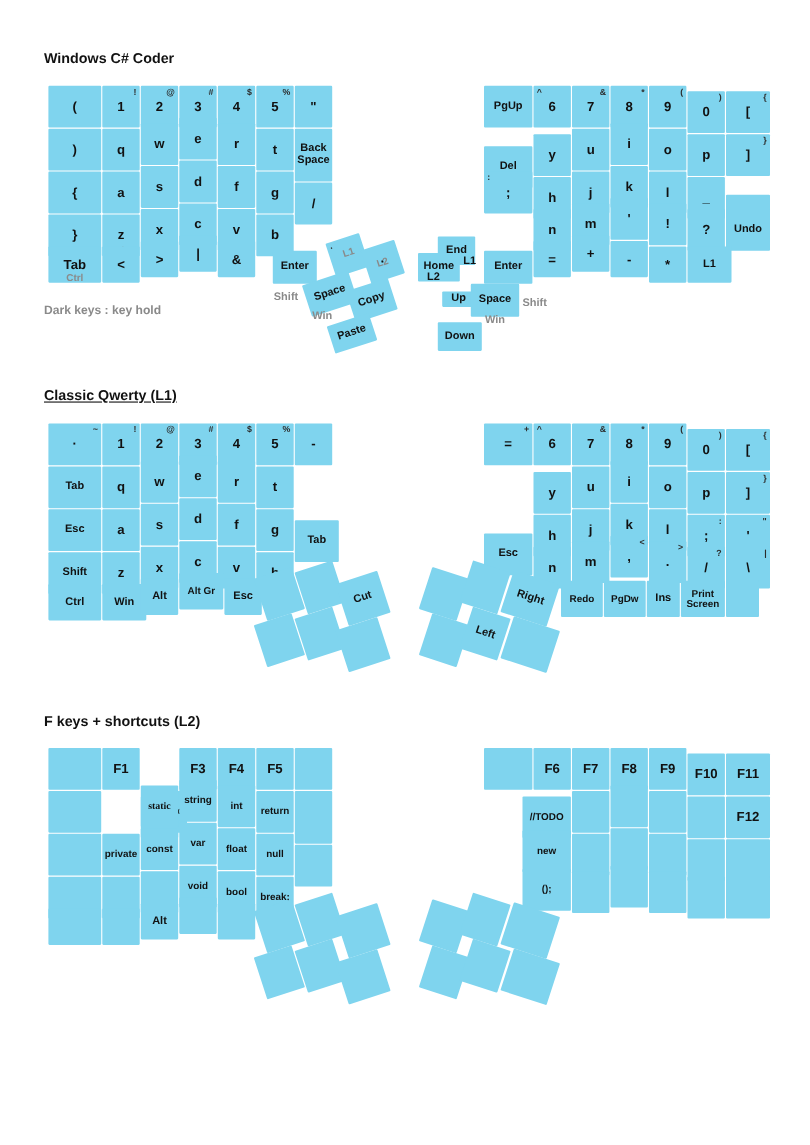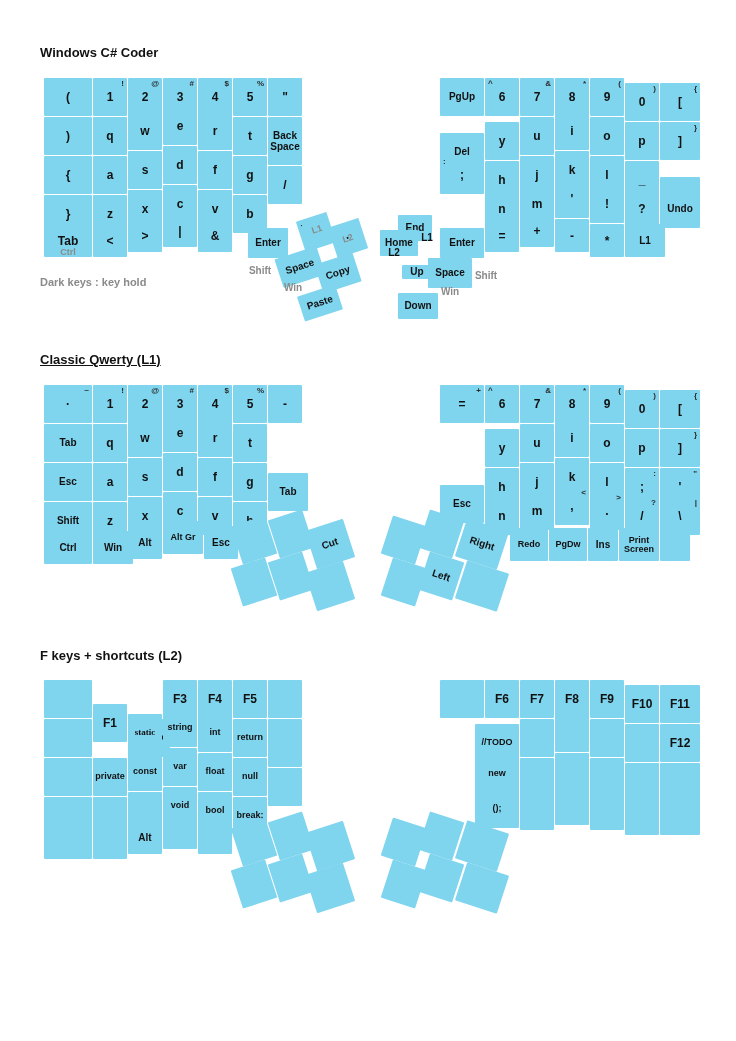--- a/index.html
+++ b/index.html
@@ -572,21 +572,21 @@
     <div class="key" style="left: 423px; top: 556px; width: 36px; height: 40px; transform: rotate(18deg);">
       <span class="main small">Left</span>
     </div>
     <div class="key" style="left: 460px; top: 566px; width: 44px; height: 40px; transform: rotate(18deg);">
       <span class="main"></span>
     </div>
     <div class="layer-title" style="left: 40px; top: 648px;">F keys + shortcuts (L2)</div>
     <div class="key" style="left: 44px; top: 680px; width: 48px; height: 38px;">
       <span class="main"></span>
     </div>
-    <div class="key" style="left: 93px; top: 704px; width: 34px; height: 38px;">
+    <div class="key" style="left: 93px; top: 680px; width: 34px; height: 38px;">
       <span class="main">F1</span>
     </div>
     <div class="key" style="left: 128px; top: 680px; width: 34px; height: 38px; margin-top: 44px;">
       <span class="main">F2</span>
     </div>
     <div class="key" style="left: 163px; top: 680px; width: 34px; height: 38px;">
       <span class="main">F3</span>
     </div>
     <div class="key" style="left: 198px; top: 680px; width: 34px; height: 38px;">
       <span class="main">F4</span>

